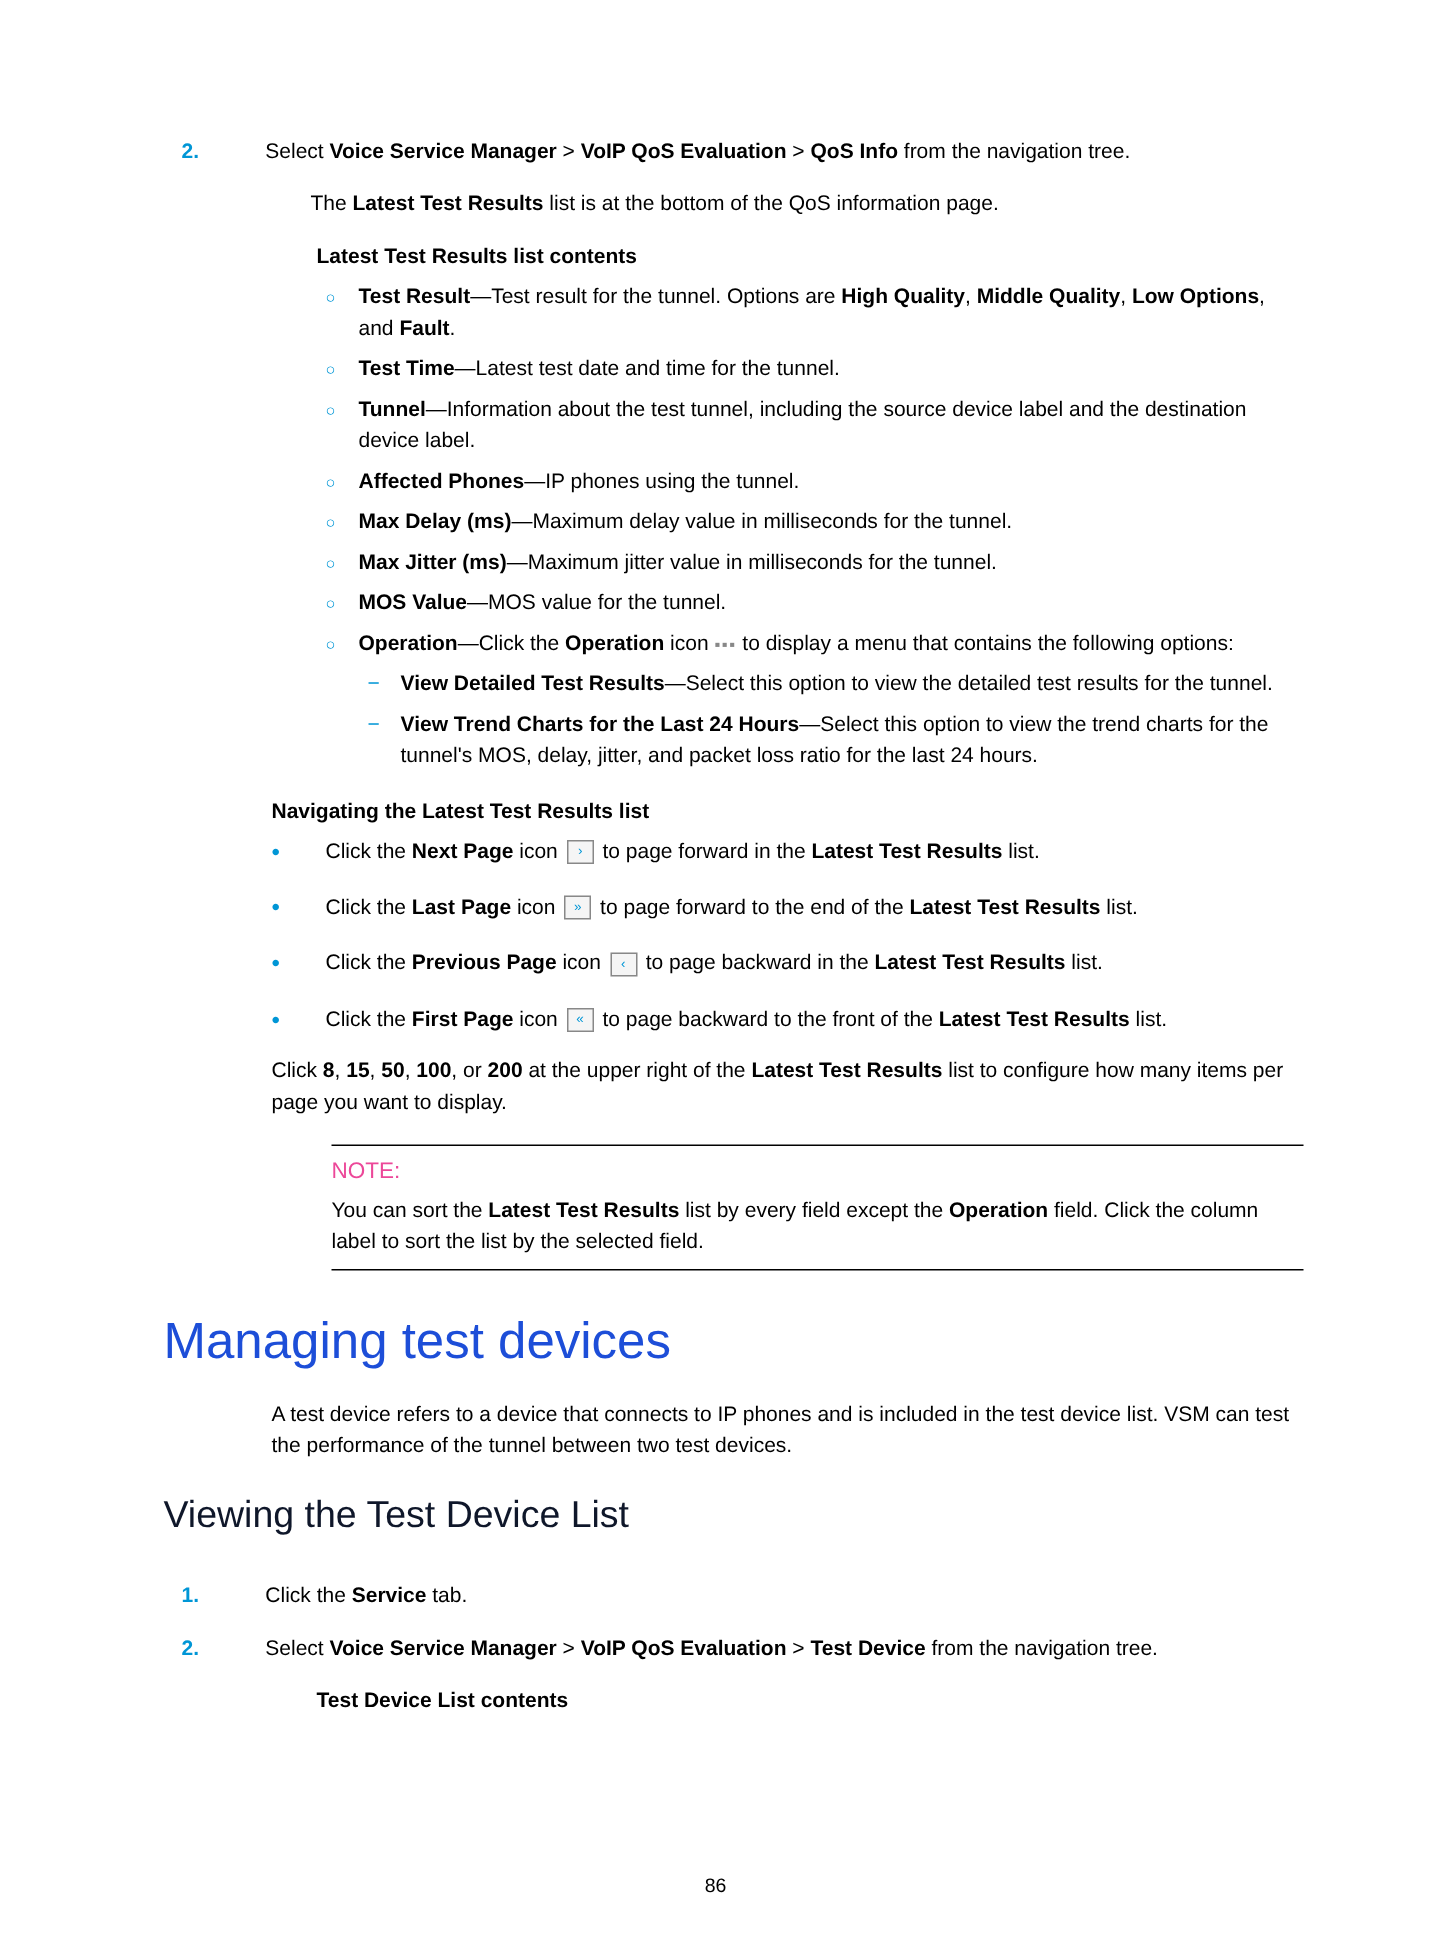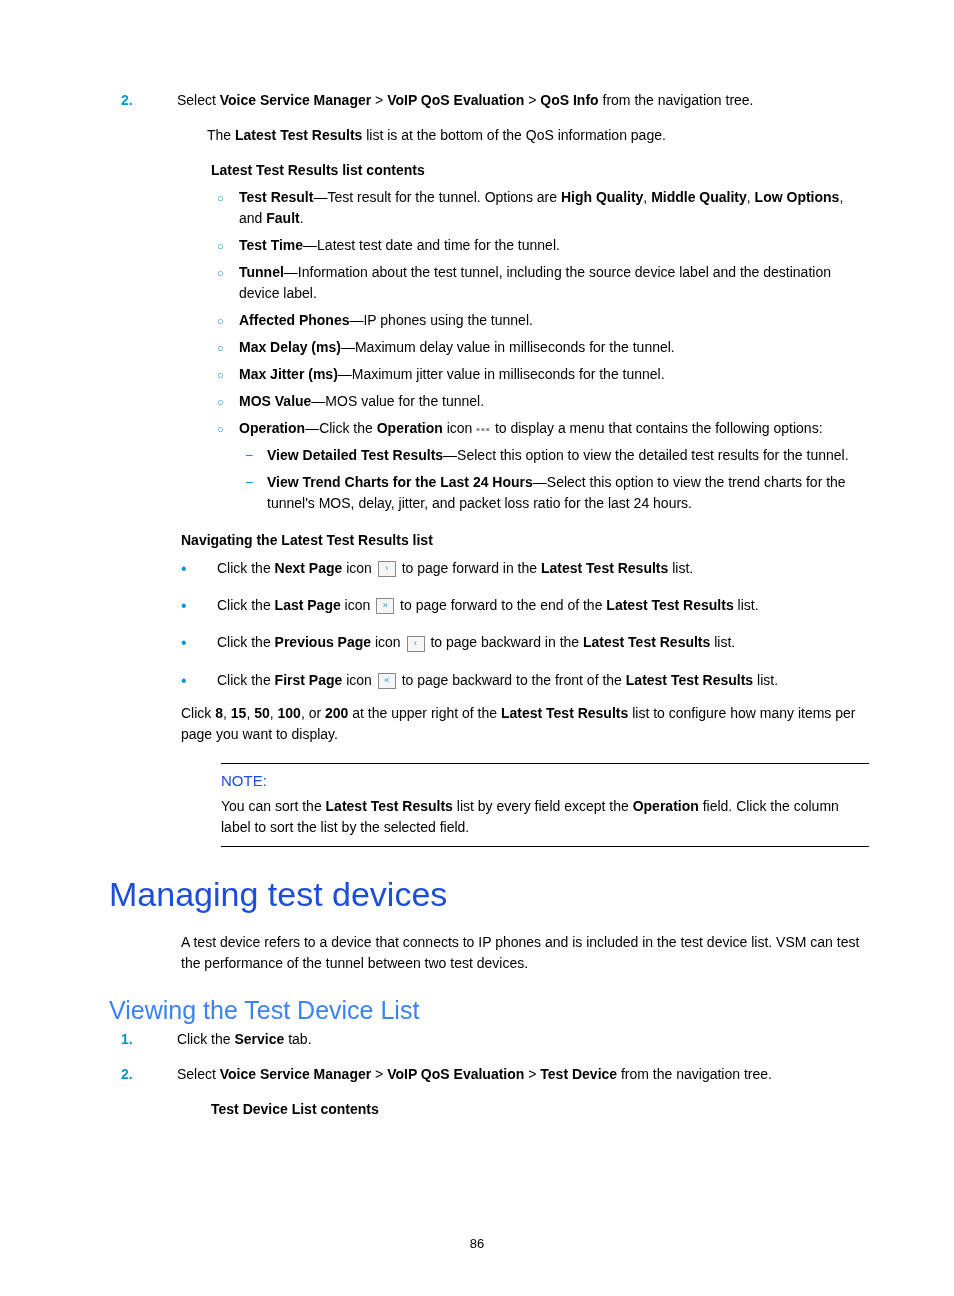--- a/index.html
+++ b/index.html
@@ -124,40 +124,40 @@
     margin-left: 112px;
     margin-right: 0;
     border-top: 1px solid #000;
     border-bottom: 1px solid #000;
     padding: 6px 0 8px 0;
     margin-top: 18px;
     margin-bottom: 20px;
     line-height: 1.5;
   }
   .note-label {
-    color: #1d4ed8;
+    color: #ec4899;
     font-size: 15px;
     margin-bottom: 4px;
   }
   h1.h1 {
     color: #1d4ed8;
     font-weight: 300;
     font-size: 34px;
     margin: 28px 0 18px 0;
     font-family: Arial, Helvetica, sans-serif;
   }
   h2.h2 {
-    color: #3b82f6;
+    color: #0f172a;
     font-weight: 300;
     font-size: 25px;
-    margin: 22px 0 4px 0;
+    margin: 22px 0 28px 0;
   }
   .pageno {
     position: absolute;
-    bottom: 45px;
+    bottom: 32px;
     width: 100%;
     left: 0;
     text-align: center;
     font-size: 13px;
   }
   b { font-weight: bold; }
 </style>
 </head>
 <body>
 

